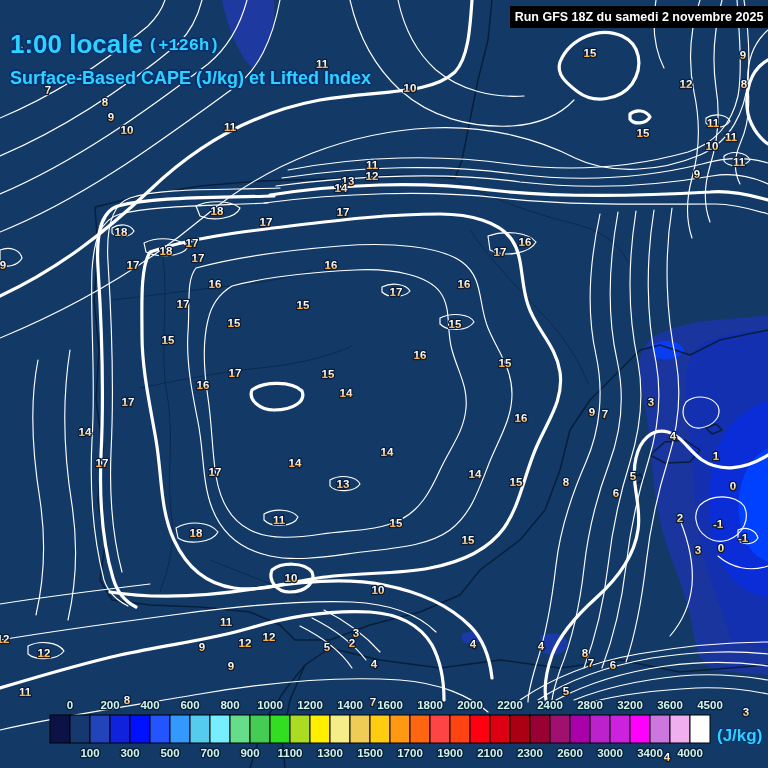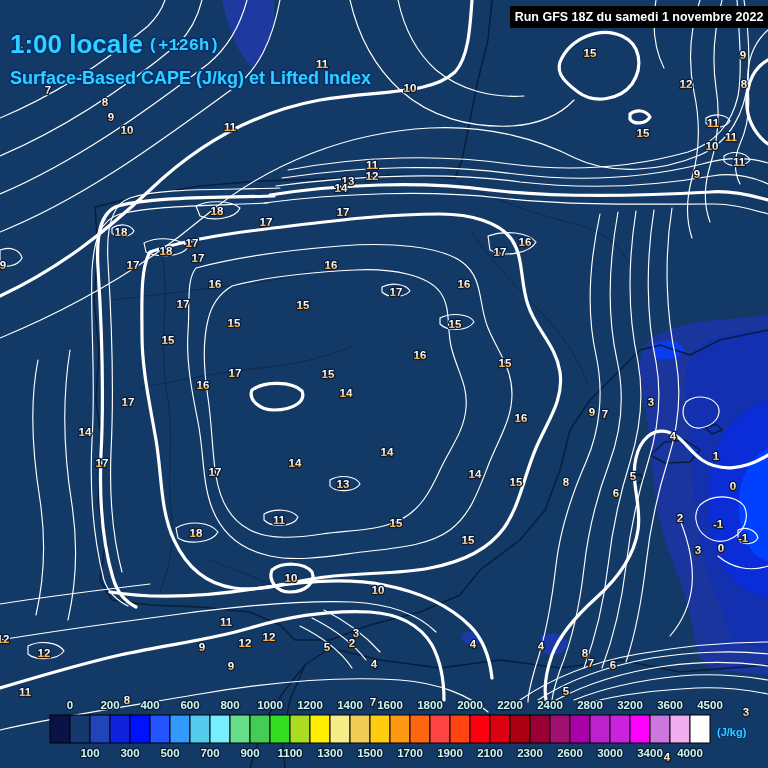--- a/index.html
+++ b/index.html
@@ -12,21 +12,21 @@
                    -1px -1px #03306e,1px 1px #03306e,1px -1px #03306e,-1px 1px #03306e;}
   .hdr-date{left:10px;top:6px;font-size:22px;}
   .hdr-time{left:10px;top:29px;font-size:26px;text-align:right;}
   .hdr-offset{left:148px;top:36px;font-size:17px;font-family:Liberation Mono, monospace;}
   .hdr-sub{left:10px;top:68px;font-size:18px;}
   .runbox{position:absolute;z-index:6;left:510px;top:6px;width:258px;height:22px;
           background:#000;color:#fff;font-size:12.5px;font-weight:bold;
           display:flex;align-items:center;justify-content:center;white-space:nowrap;}
   .copyright{position:absolute;z-index:6;left:55px;top:749px;font-size:13.5px;font-weight:bold;color:#fff;white-space:nowrap;
           text-shadow:-1px 0 #000,1px 0 #000,0 -1px #000,0 1px #000,1px 1px #000,-1px -1px #000;}
-  .unit{position:absolute;z-index:6;left:717px;top:726px;font-size:11px;font-weight:bold;color:var(--accent,#2fd2ff);
+  .unit{position:absolute;z-index:6;left:717px;top:726px;font-size:17px;font-weight:bold;color:var(--accent,#2fd2ff);
           text-shadow:-1px 0 #03306e,1px 0 #03306e,0 -1px #03306e,0 1px #03306e;}
   .thin{fill:none;stroke:#fff;stroke-width:1.15;stroke-linecap:round;stroke-linejoin:round;}
   .thick{fill:none;stroke:#fff;stroke-width:3.2;stroke-linecap:round;stroke-linejoin:round;}
   .coast{fill:none;stroke:#071f3d;stroke-width:1.5;stroke-linejoin:round;}
   .river{fill:none;stroke:#0c2950;stroke-width:1;stroke-linejoin:round;}
   .mlabel{font:bold 11.5px "Liberation Sans",sans-serif;fill:url(#gnum);
           stroke:#0a1c38;stroke-width:2.6px;paint-order:stroke;stroke-linejoin:round;text-anchor:middle;}
   .slabel{font:bold 11.5px "Liberation Sans",sans-serif;fill:#cdf6ec;
           stroke:#0a1c38;stroke-width:2.6px;paint-order:stroke;stroke-linejoin:round;text-anchor:middle;}
   .cell{stroke:#000;stroke-width:1;}
@@ -318,15 +318,15 @@
           <text x="670" y="709" class="slabel">3600</text>
           <text x="690" y="757" class="slabel">4000</text>
           <text x="710" y="709" class="slabel">4500</text>
         </g>
     </g>
   </svg>
 
   <div class="hdr hdr-time">1:00 locale</div>
   <div class="hdr hdr-offset">(+126h)</div>
   <div class="hdr hdr-sub">Surface-Based CAPE (J/kg) et Lifted Index</div>
-  <div class="runbox">Run GFS 18Z du samedi 1 novembre 2022</div>
+  <div class="runbox">Run GFS 18Z du samedi 2 novembre 2025</div>
   <div class="unit">(J/kg)</div>
 </div>
 
 </body></html>

